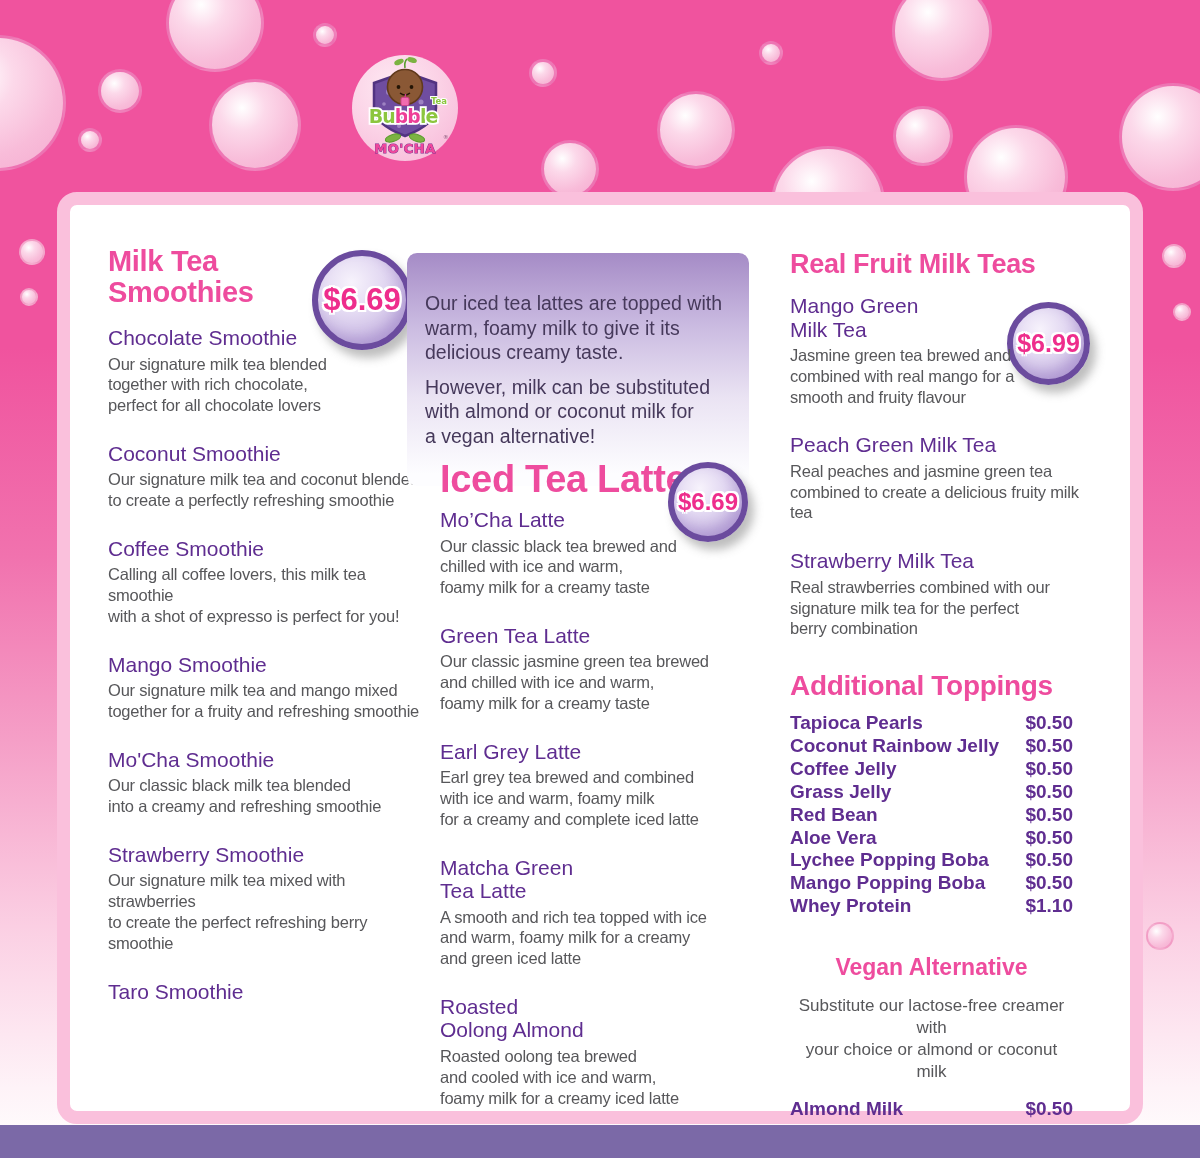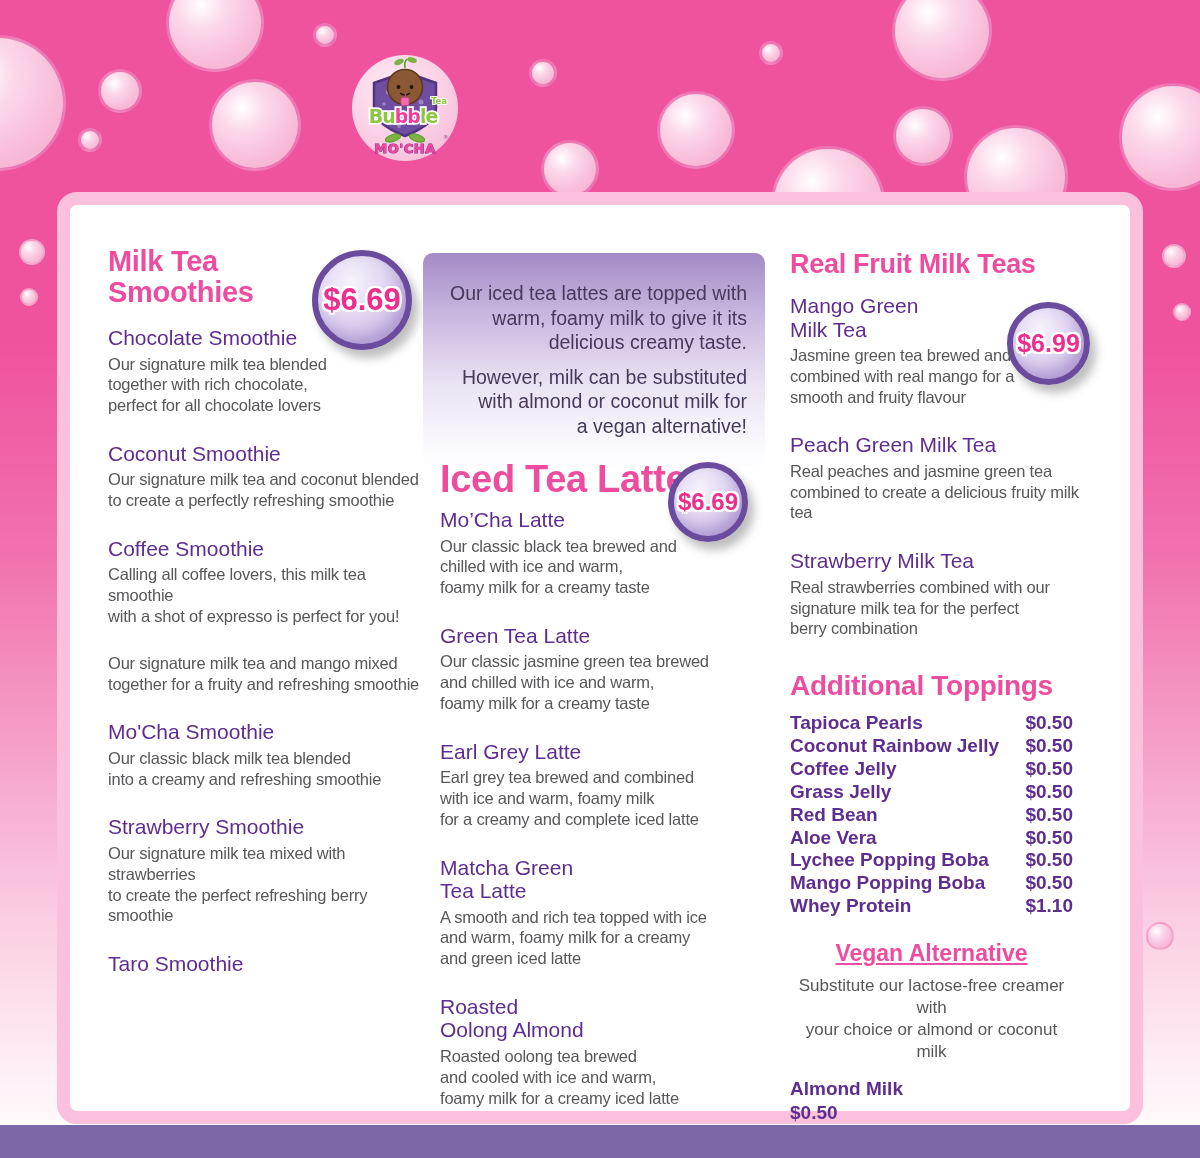--- a/index.html
+++ b/index.html
@@ -24,46 +24,46 @@
 
   .colblock{position:absolute;z-index:4;}
   .col1{left:108px;top:326px;width:312px;}
   .col2{left:440px;top:508px;width:330px;}
   .col3{left:790px;top:294px;width:290px;}
 
   .menu-item{margin:0 0 26px 0;}
   .item-title{margin:0 0 4px 0;font-size:21px;line-height:1.12;font-weight:400;color:#5f2d90;white-space:pre-line;}
   .item-desc{margin:0;font-size:16.5px;line-height:1.26;color:#57575a;letter-spacing:-0.2px;white-space:pre-line;}
 
-  .note{position:absolute;left:423px;top:253px;width:306px;min-height:124px;z-index:4;
-        padding:28px 18px;border-radius:10px;text-align:right;
+  .note{position:absolute;left:407px;top:253px;width:306px;min-height:124px;z-index:4;
+        padding:38px 18px;border-radius:10px;text-align:left;
         background:linear-gradient(180deg,#a58bc6 0%,#c9b9e0 30%,#eae3f3 62%,#fdfdff 95%);}
   .note p{margin:0 0 10px 0;font-size:19.5px;line-height:1.26;color:#46395b;white-space:pre-line;}
   .note p:last-child{margin-bottom:0;}
 
   .price-bubble{position:absolute;z-index:4;border-radius:50%;border:6px solid #6b4b9e;
         background:radial-gradient(circle at 38% 30%,#f7f3fc 0%,#e3d9f2 38%,#bda9dc 88%,#b09cd4 100%);
         box-shadow:6px 8px 10px rgba(110,110,110,.45), inset -5px -7px 12px rgba(125,95,175,.28);
         display:flex;align-items:center;justify-content:center;}
   .price-text{font-weight:700;color:#ee2d8c;
         text-shadow:-2px -2px 0 #fff,2px -2px 0 #fff,-2px 2px 0 #fff,2px 2px 0 #fff,0 -2px 0 #fff,0 2px 0 #fff,-2px 0 0 #fff,2px 0 0 #fff;}
   .pb1{left:312px;top:250px;width:88px;height:88px;}
   .pb1 .price-text{font-size:31px;}
   .pb2{left:668px;top:462px;width:68px;height:68px;}
   .pb2 .price-text{font-size:24px;}
   .pb3{left:1007px;top:302px;width:71px;height:71px;}
   .pb3 .price-text{font-size:25px;}
 
   .toppings{position:absolute;left:790px;top:712px;width:283px;z-index:4;}
   .t-row{display:flex;justify-content:space-between;font-size:19px;line-height:22.9px;font-weight:700;color:#5f2d90;}
   .vegan{position:absolute;left:790px;top:940px;width:283px;z-index:4;text-align:center;}
-  .vegan-title{margin:0;font-size:23px;font-weight:700;color:#ee4c9e;text-decoration:underline;}
+  .vegan-title{margin:14px;font-size:23px;font-weight:700;color:#ee4c9e;}
   .vegan-desc{margin:8px 0 0 0;font-size:17px;line-height:1.3;color:#57575a;white-space:pre-line;}
   .vegan-rows{margin-top:14px;text-align:left;}
-  .vegan-rows .t-row{line-height:24px;flex-direction:column;}
+  .vegan-rows .t-row{line-height:24px;}
 </style>
 </head>
 <body>
 
 <div class="stage">
 
   <div id="bubbles">
       <div class="bubble" style="left: -70px; top: 35px; height: 130px; width: 130px;"></div>
       <div class="bubble" style="left: 166px; top: -26px; height: 92px; width: 92px;"></div>
       <div class="bubble" style="left: 98px; top: 69px; height: 38px; width: 38px;"></div>
@@ -148,20 +148,21 @@
 to create a perfectly refreshing smoothie</p>
   </div>
 
   <div class="menu-item">
     <h3 class="item-title">Coffee Smoothie</h3>
     <p class="item-desc">Calling all coffee lovers, this milk tea smoothie
 with a shot of expresso is perfect for you!</p>
   </div>
 
   <div class="menu-item">
+    <h3 class="item-title">Mango Smoothie</h3>
     <p class="item-desc">Our signature milk tea and mango mixed
 together for a fruity and refreshing smoothie</p>
   </div>
 
 
   <div class="menu-item">
     <h3 class="item-title">Mo'Cha Smoothie</h3>
     <p class="item-desc">Our classic black milk tea blended
 into a creamy and refreshing smoothie</p>
   </div>

